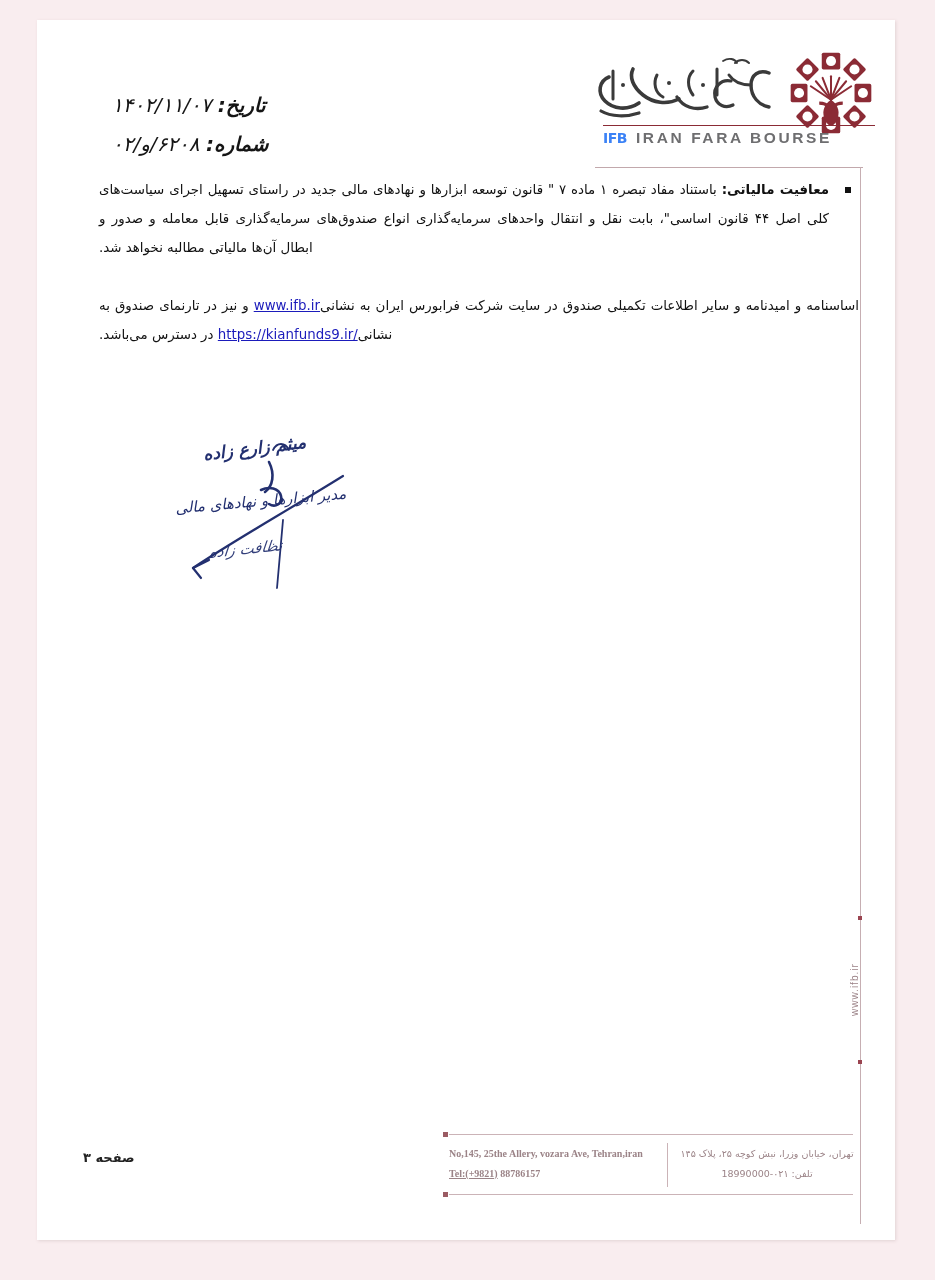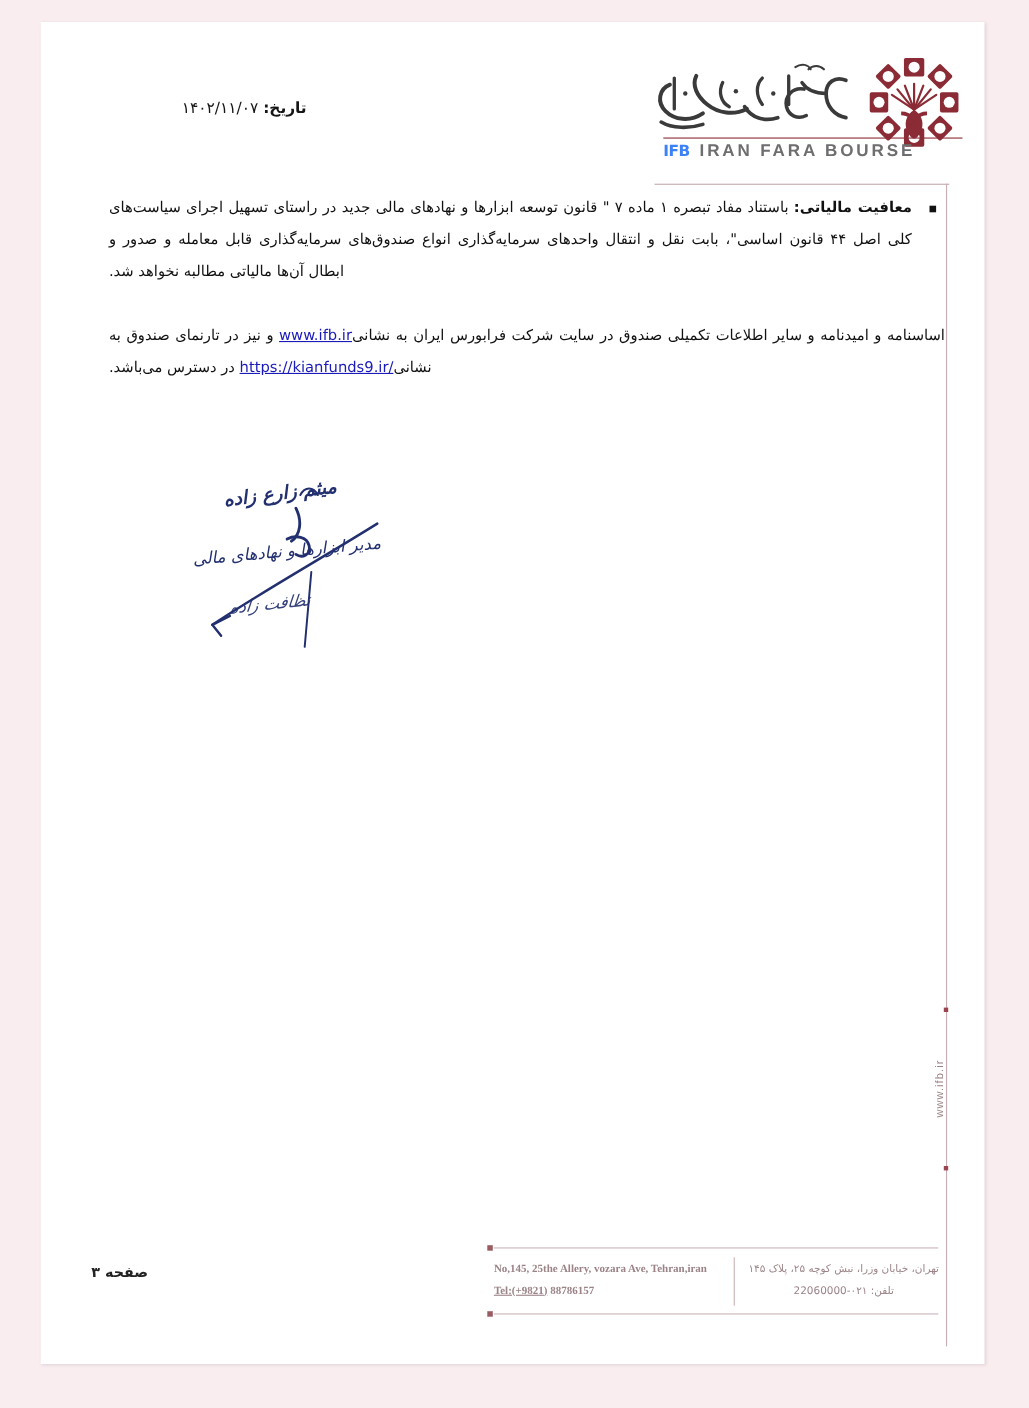--- a/index.html
+++ b/index.html
@@ -22,27 +22,28 @@
     left: 37px; top: 20px;
     width: 858px; height: 1220px;
     background: #ffffff;
     box-shadow: 1px 1px 3px rgba(120,90,95,.18);
   }
   
   .meta-block {
     position: absolute;
     left: 75px; top: 66px;
     width: 220px;
-    text-align: center;
+    text-align: left;
     direction: rtl;
     font-family: "DejaVu Sans", sans-serif;
-    font-size: 14px;
+    font-size: 20px;
     color: #151515;
     line-height: 1.95;
     white-space: nowrap;
+    font-style: italic;
   }
   .meta-row { display: block; }
   .meta-label { font-weight: 700; }
 
   .logo-wrap {
     position: absolute;
     right: 20px; top: 25px;
     width: 300px; height: 105px;
   }
   .logo-emblem {
@@ -244,20 +245,24 @@
 </head>
 <body>
 
 <div id="canvas">
   <div id="page">
 
     <div class="meta-block">
       <span class="meta-row">
         <span class="meta-label">تاریخ:</span>
         <span>۱۴۰۲/۱۱/۰۷</span>
+      </span>
+      <span class="meta-row">
+        <span class="meta-label">شماره:</span>
+        <span>۶۲۰۸/و/۰۲</span>
       </span>
     </div>
 
     <div class="logo-wrap">
 
       <svg class="logo-emblem" viewBox="0 0 100 100">
         <g fill="#8b2b35">
 
           <g>
             <rect x="39" y="2" width="22" height="20" rx="2"></rect>
@@ -370,18 +375,18 @@
       <div class="f-dot bot"></div>
       <div class="f-vert"></div>
 
       <div class="f-en">
         <div>No,145, 25the Allery, vozara Ave, Tehran,iran</div>
         <div><u>Tel:(+9821)</u> <span>88786157</span></div>
       </div>
 
       <div class="f-fa">
         <div>تهران، خیابان وزرا، نبش کوچه ۲۵، پلاک ۱۴۵</div>
-        <div>تلفن: ۰۲۱-22060000</div>
+        <div>تلفن: ۰۲۱-18990000</div>
       </div>
     </div>
 
   </div>
 </div>
 
 </body></html>

